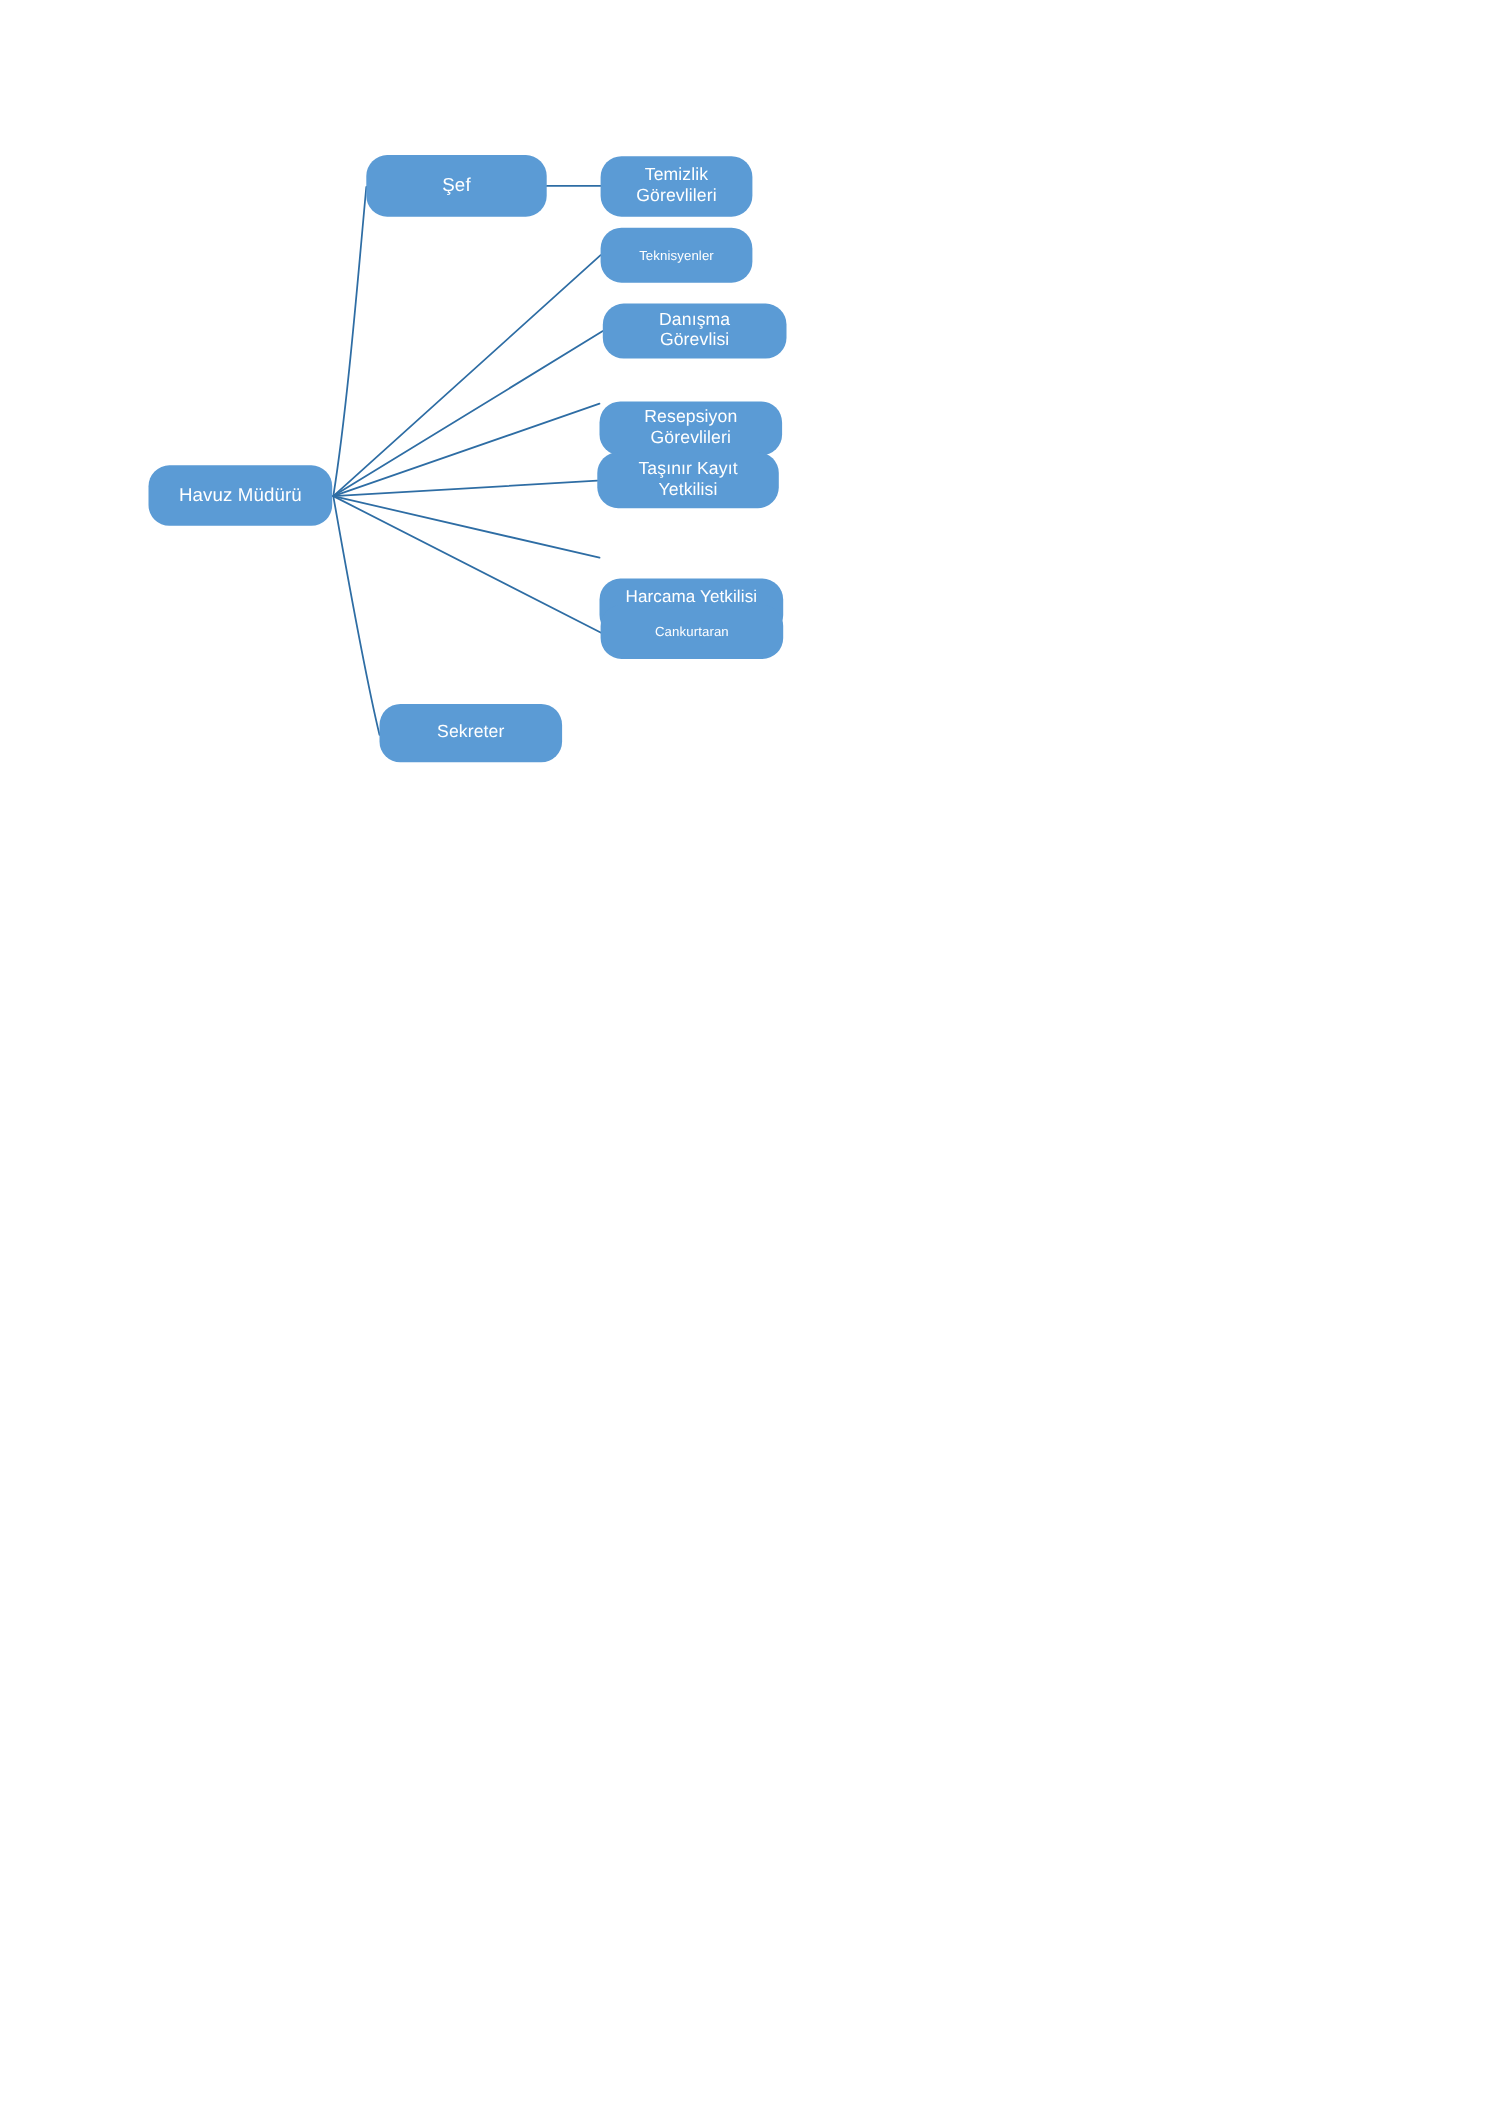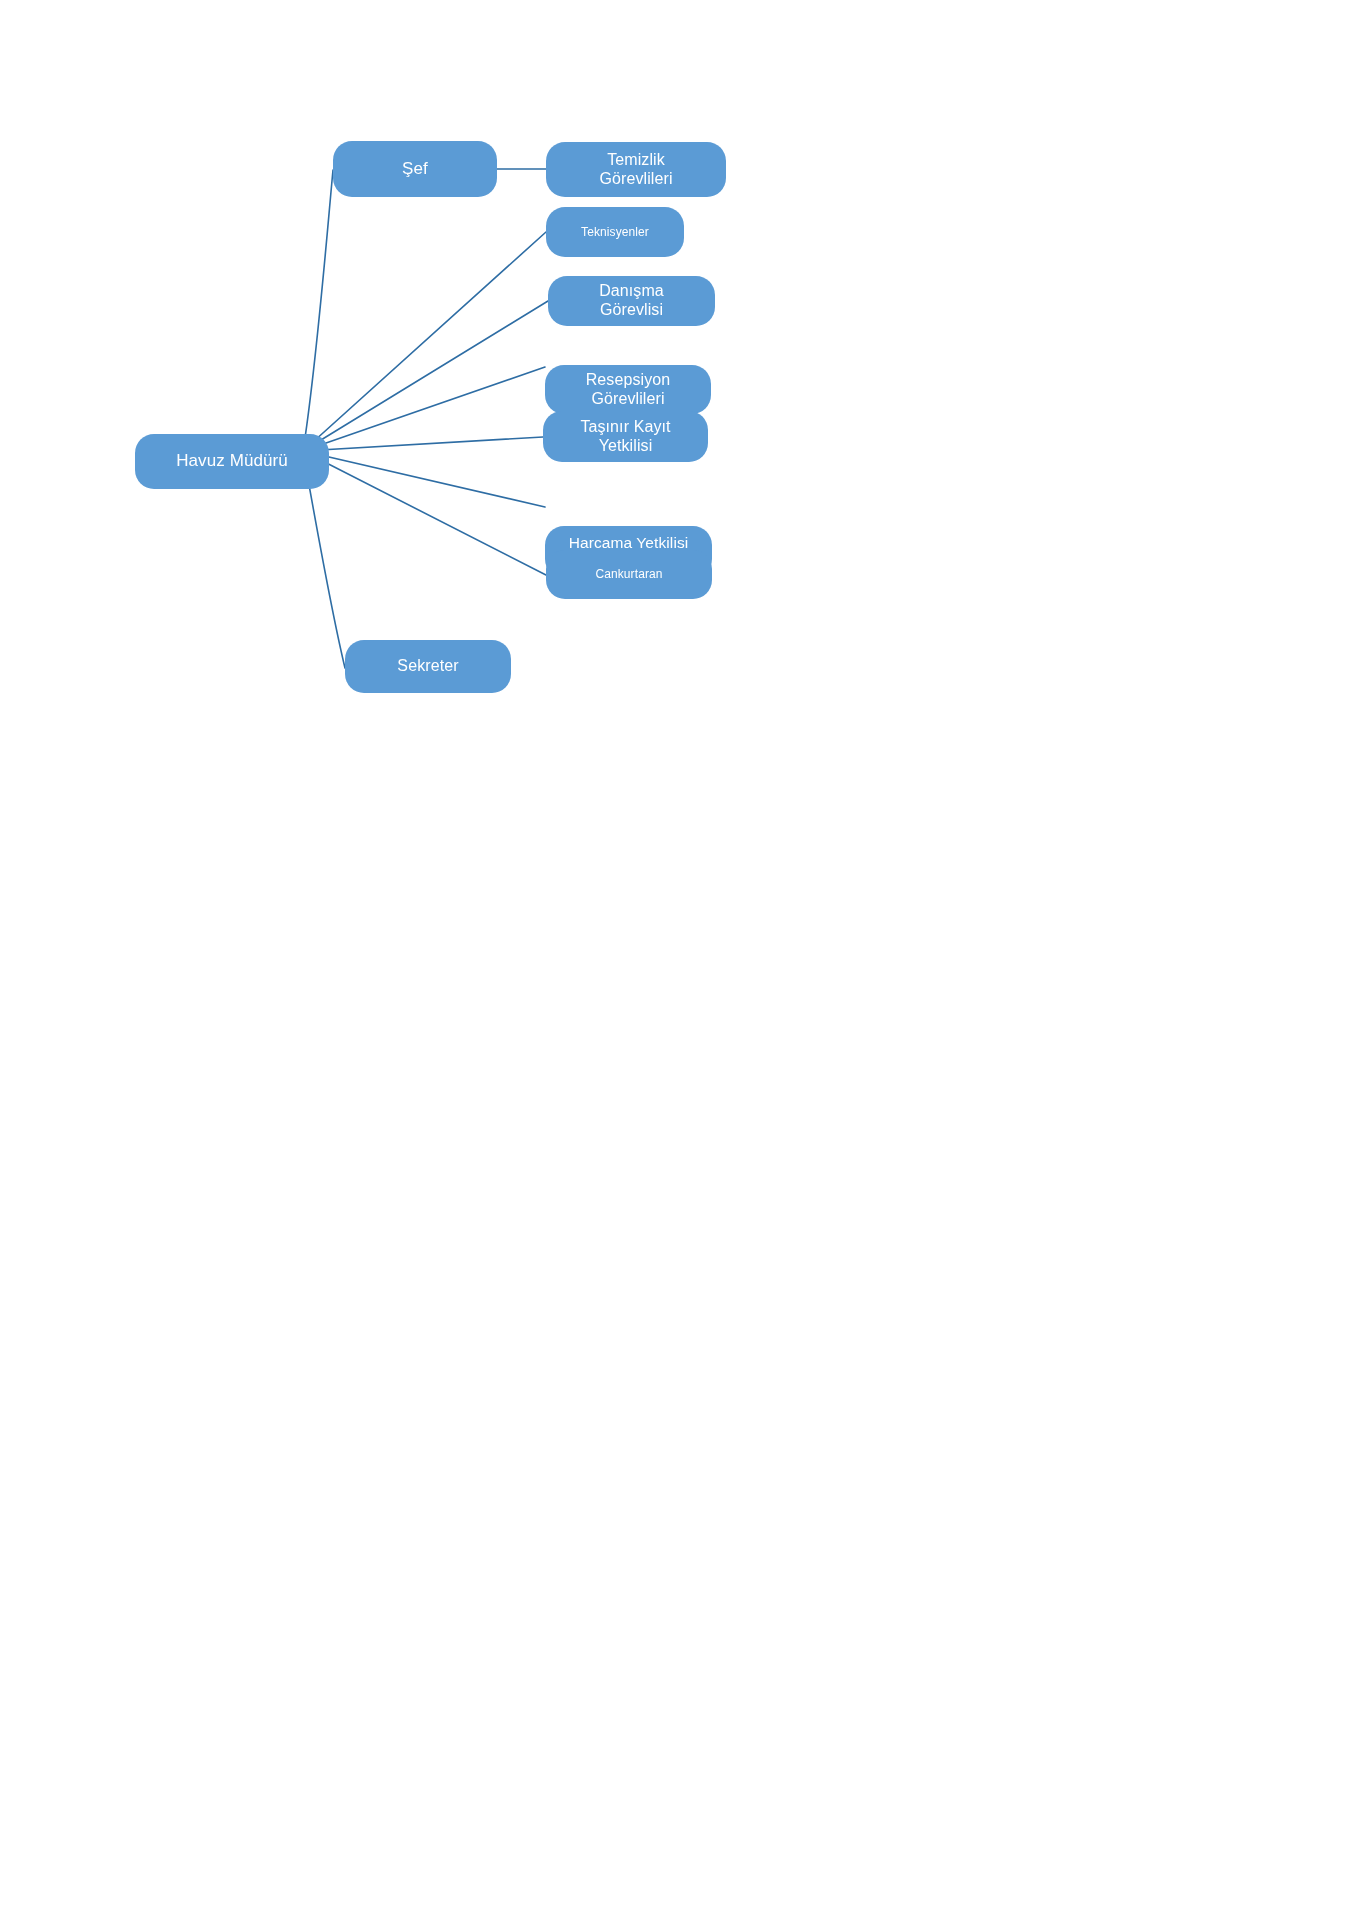--- a/index.html
+++ b/index.html
@@ -47,25 +47,25 @@
     letter-spacing: 0.1px;
     padding: 2px 5px;
   }
 
   .node-label {
     display: block;
     white-space: pre-line;
   }
 
   
-  #node-havuz-muduru { left: 135px; top: 434px; width: 194px; height: 55px; font-size: 17px; }
+  #node-havuz-muduru { left: 135px; top: 423px; width: 167px; height: 55px; font-size: 17px; }
   #node-sef          { left: 333px; top: 141px; width: 164px; height: 56px; font-size: 17px; }
   #node-sekreter     { left: 345px; top: 640px; width: 166px; height: 53px; font-size: 16px; }
 
-  #node-temizlik     { left: 546px; top: 142px; width: 180px; height: 55px; font-size: 16px; }
+  #node-temizlik     { left: 546px; top: 142px; width: 138px; height: 55px; font-size: 16px; }
   #node-teknisyenler { left: 546px; top: 207px; width: 138px; height: 50px; font-size: 12px; }
   #node-danisma      { left: 548px; top: 276px; width: 167px; height: 50px; font-size: 16px; }
   #node-resepsiyon   { left: 545px; top: 342px; width: 166px; height: 49px; font-size: 16px; margin-top: 23px; }
   #node-tasinir      { left: 543px; top: 411px; width: 165px; height: 51px; font-size: 16px; text-align: center; }
   #node-harcama      { left: 545px; top: 481px; width: 167px; height: 52px; font-size: 15.5px; margin-top: 45px; }
   #node-cankurtaran  { left: 546px; top: 550px; width: 166px; height: 49px; font-size: 12px; }
 </style>
 </head>
 <body>
 

